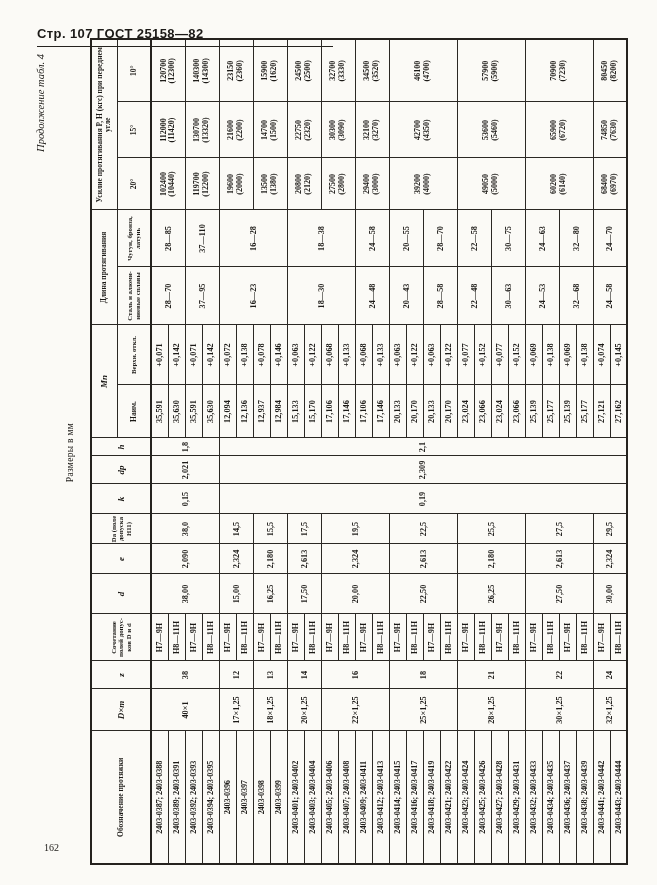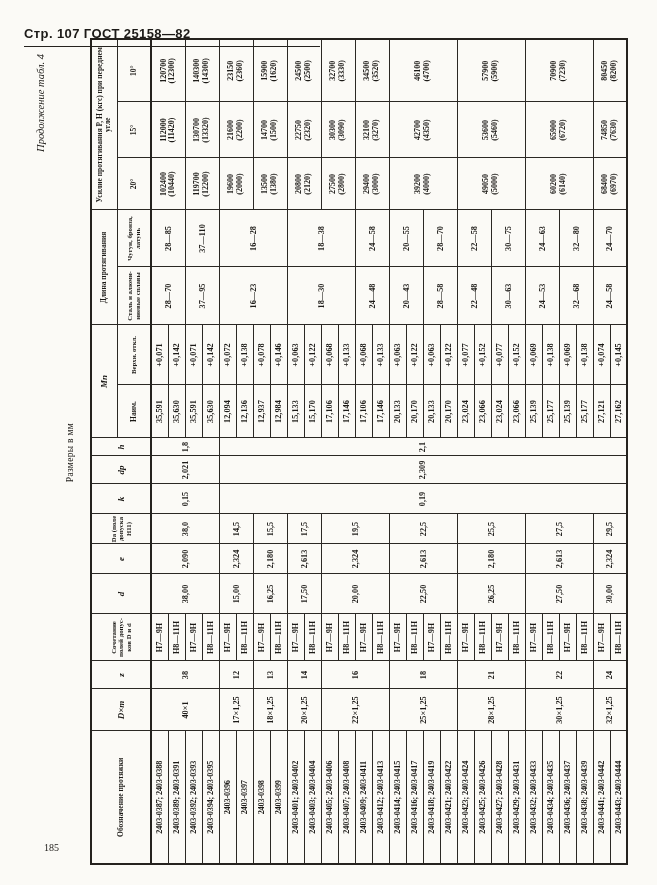--- a/index.html
+++ b/index.html
@@ -1,18 +1,18 @@
 <!DOCTYPE html>
 <html><head>
 <meta charset="utf-8">
 <style>
   html,body{margin:0;padding:0;}
   .page{position:relative;width:657px;height:885px;background:#fbfaf6;overflow:hidden;
         font-family:"Liberation Serif",serif;color:#1c1a17;}
-  .page-header{position:absolute;left:24px;top:26px;width:296px;font-family:"Liberation Sans",sans-serif;
+  .page-header{position:absolute;left:37px;top:26px;width:296px;font-family:"Liberation Sans",sans-serif;
         font-weight:bold;font-size:13px;letter-spacing:.4px;padding-bottom:5px;border-bottom:1.5px solid #25221e;}
   .page-number{position:absolute;left:44px;top:842px;font-size:10px;}
   
   .rotated{position:absolute;left:35px;top:865px;width:825px;height:592px;
         transform:rotate(-90deg);transform-origin:0 0;}
   .cap-continuation{font-style:italic;font-size:10.5px;text-align:right;padding-right:14px;height:18px;}
   .cap-units{font-size:9.5px;text-align:center;height:16px;margin-top:12px;letter-spacing:.3px;}
   table.gt{border-collapse:collapse;table-layout:fixed;width:825px;margin-top:9px;
         font-weight:700;}
   .gt th,.gt td{border:1px solid #2b2824;padding:0 1px;text-align:center;vertical-align:middle;
@@ -27,21 +27,21 @@
   .gt tbody td{font-size:8.3px;line-height:9px;}
   .gt tbody td.c-des{font-size:8.3px;letter-spacing:-.2px;}
   .gt tbody td.c-force{font-size:8px;line-height:8.6px;}
   .gt tbody tr:first-child td{border-top:2px solid #25221e;}
 </style>
 </head>
 <body>
 
 <div class="page">
   <div class="page-header">Стр. 107 ГОСТ 25158—82</div>
-  <div class="page-number">185</div>
+  <div class="page-number">162</div>
 
   <div class="rotated">
     <div class="cap-continuation">Продолжение табл. 4</div>
     <div class="cap-units">Размеры в мм</div>
 
     <table class="gt">
       <colgroup>
         <col style="width:133px">
           <col style="width:42px">
           <col style="width:28px">

